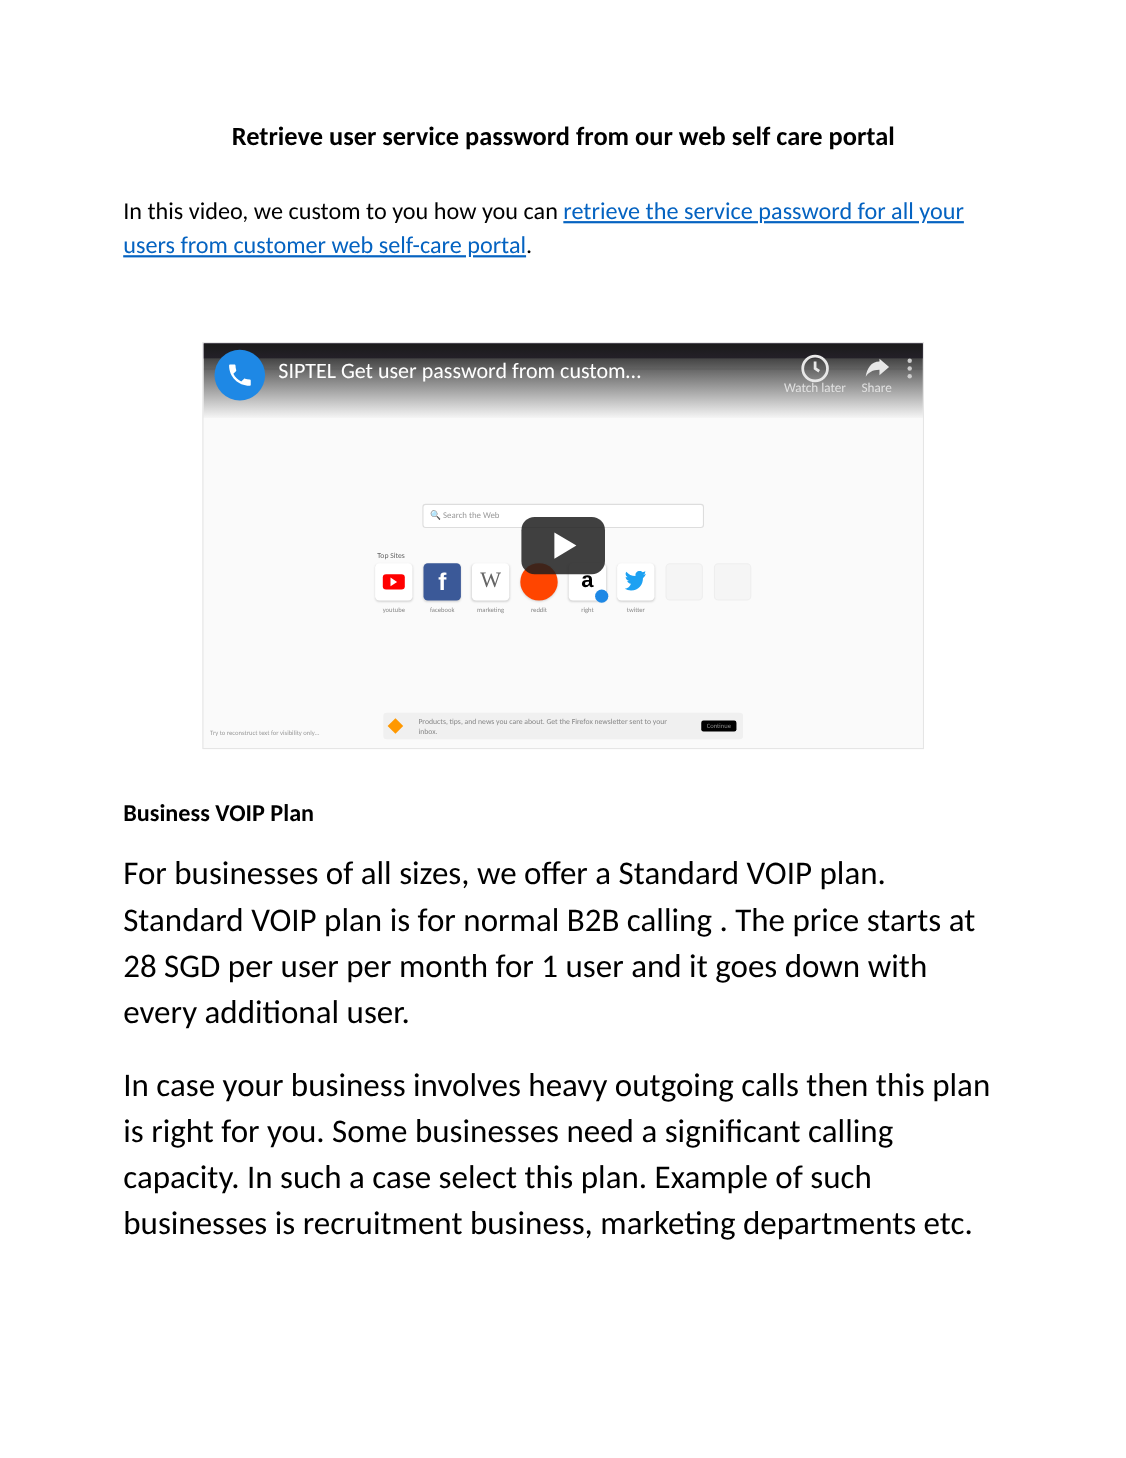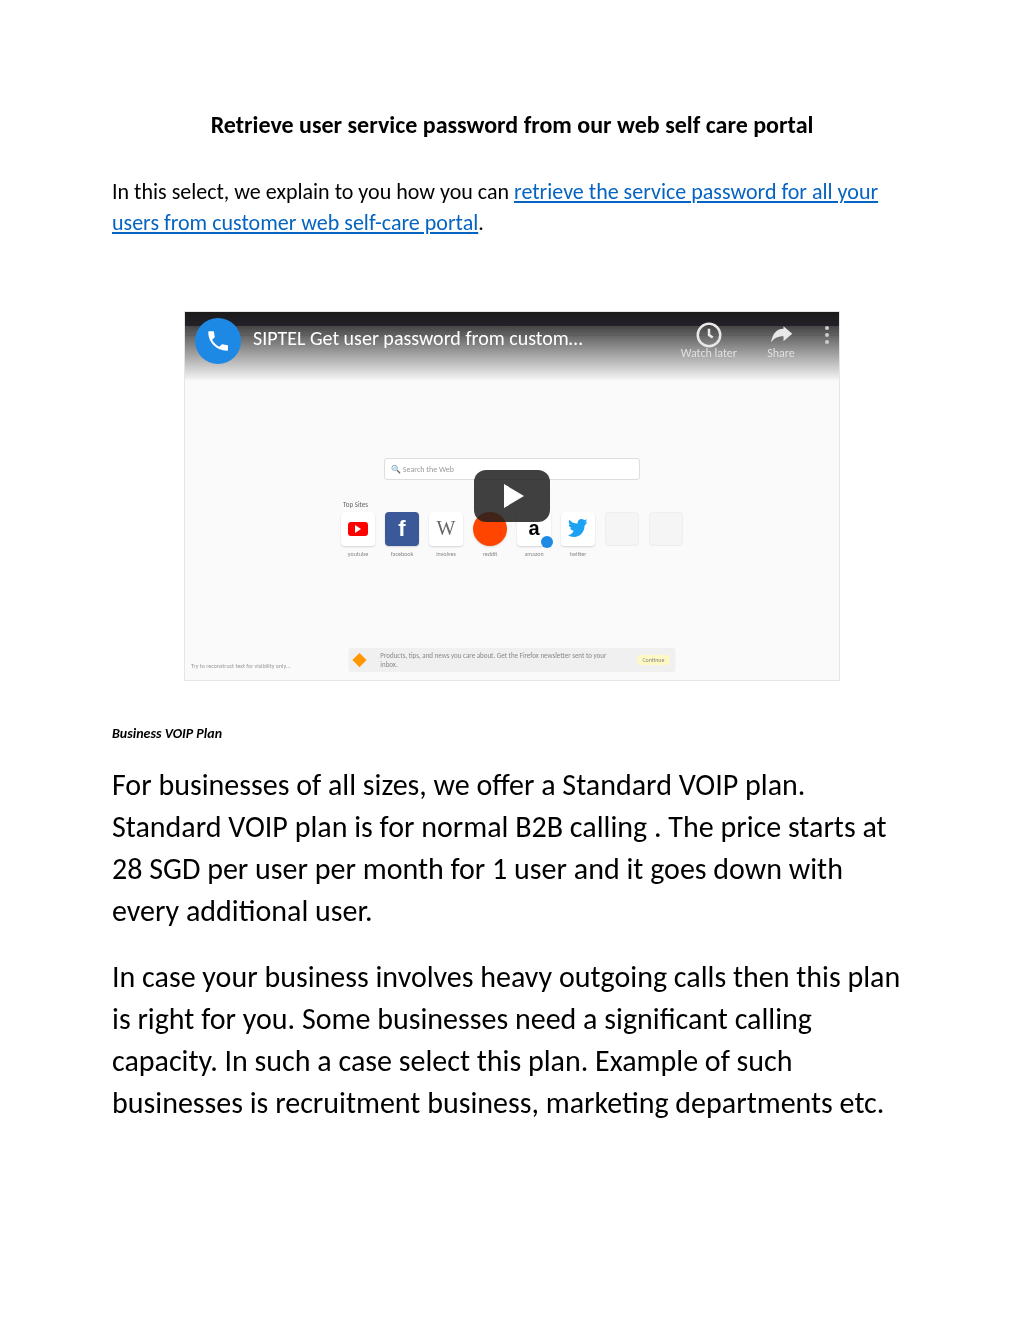--- a/index.html
+++ b/index.html
@@ -66,21 +66,21 @@
     font-size: 20px;
     font-weight: 400;
     padding-top: 8px;
     flex: 1;
     white-space: nowrap;
     overflow: hidden;
     text-overflow: ellipsis;
   }
   .yt-actions {
     display: flex;
-    gap: 29px;
+    gap: 13px;
     padding-top: 2px;
   }
   .yt-action {
     text-align: center;
     color: #e0e0e0;
     font-size: 12px;
   }
   .yt-action .ic {
     width: 30px; height: 22px;
     margin: 0 auto 4px auto;
@@ -183,51 +183,50 @@
   .footer-bar {
     position:absolute;
     bottom:8px; left:50%; transform:translateX(-50%);
     display:flex; align-items:center; gap:16px;
     font-size:7px; color:#888;
     background:#f0f0f0;
     padding:3px 6px;
     border-radius:3px;
   }
   .footer-bar .dia { width:10px;height:10px;background:#ff9800;transform:rotate(45deg); }
-  .footer-bar .btn { background:#fef9c3;padding:1px 5px;border-radius:2px;font-size:6px; }
+  .footer-bar .btn { background:#000000;padding:1px 5px;border-radius:2px;font-size:6px; }
   .corner-note {
     position:absolute; bottom:10px; left:6px;
     font-size:6px; color:#999;
   }
 
   .section-h {
     font-size: 22px;
     font-weight: 700;
     margin-bottom: 22px;
   }
   .sub-h {
-    font-size: 14px;
+    font-size: 22px;
     font-weight: 700;
     margin-bottom: 22px;
-    font-style: italic;
   }
   .para {
     font-size: 30px;
     line-height: 1.4;
     margin-bottom: 24px;
   }
 </style>
 </head>
 <body>
 
 <div class="page">
   <h1 class="title">Retrieve user service password from our web self care portal</h1>
 
   <p class="intro">
-    <span>In this select, we explain to you how you can </span><a href="#">retrieve the service password for all your users from customer web self-care portal</a><span>.</span>
+    <span>In this video, we custom to you how you can </span><a href="#">retrieve the service password for all your users from customer web self-care portal</a><span>.</span>
   </p>
 
   <div class="video-wrap">
     <div class="video">
       <div class="chrome"></div>
       <div class="chrome2"></div>
 
       <div class="thumb-body">
         <div class="search-box">
           <span style="font-size:8px">🔍</span>&nbsp;<span>Search the Web</span>
@@ -239,29 +238,29 @@
                 <div class="y"></div>
               </div>
               <div class="site-label">youtube</div>
             </div>
           <div class="site">
               <div class="tile facebook">f</div>
               <div class="site-label">facebook</div>
             </div>
           <div class="site">
               <div class="tile wikipedia">W</div>
-              <div class="site-label">involves</div>
+              <div class="site-label">marketing</div>
             </div>
           <div class="site">
               <div class="tile reddit"></div>
               <div class="site-label">reddit</div>
             </div>
           <div class="site">
               <div class="tile amazon">a</div>
-              <div class="site-label">amazon</div>
+              <div class="site-label">right</div>
             </div>
           <div class="site">
               <div class="tile twitter">
                 <svg viewBox="0 0 24 24">
                   <path d="M23 3a10.9 10.9 0 01-3.14 1.53A4.48 4.48 0 0022.4.36a9 9 0 01-2.88 1.1A4.52 4.52 0 0016.1 0c-2.5 0-4.5 2-4.5 4.5 0 .35.04.7.12 1.03A12.8 12.8 0 011.64.9a4.5 4.5 0 001.4 6A4.47 4.47 0 01.9 6.3v.06c0 2.2 1.56 4 3.64 4.42a4.5 4.5 0 01-2 .08 4.5 4.5 0 004.2 3.13A9 9 0 010 19.54 12.7 12.7 0 006.92 21.5c8.3 0 12.85-6.88 12.85-12.85 0-.2 0-.39-.01-.58A9.2 9.2 0 0023 3z"></path>
                 </svg>
               </div>
               <div class="site-label">twitter</div>
             </div>
           <div class="site">

